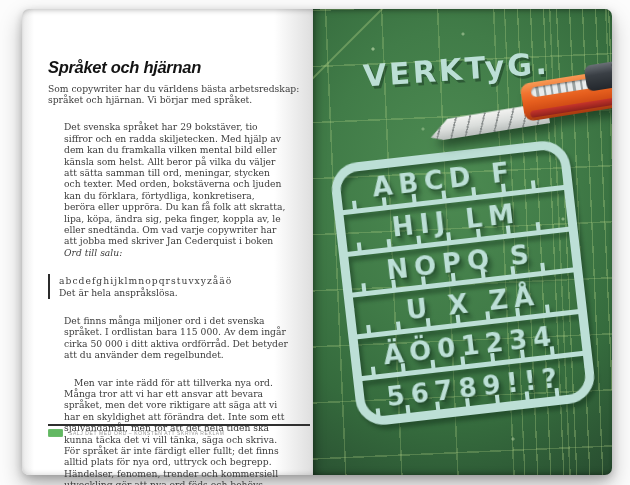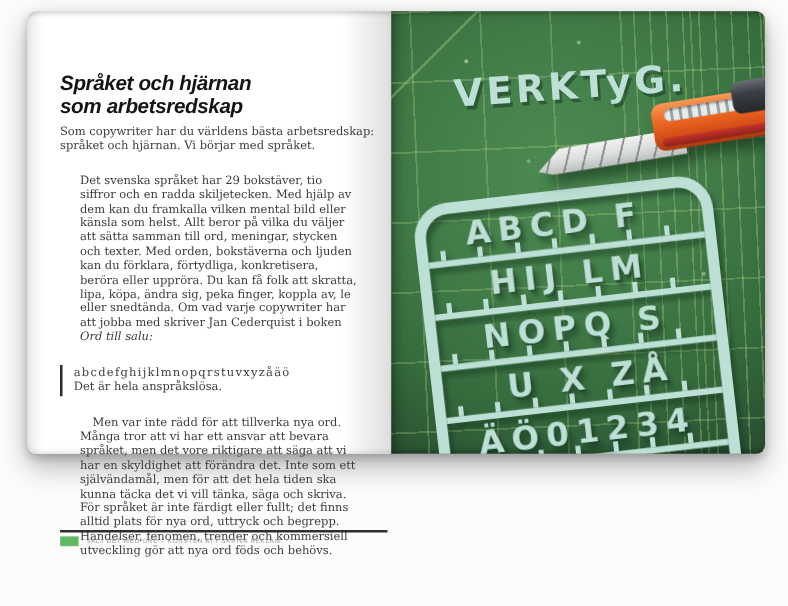--- a/index.html
+++ b/index.html
@@ -1,21 +1,21 @@
 <!DOCTYPE html>
 <html><head>
 <meta charset="utf-8">
 <style>
   html,body{margin:0;padding:0;}
   body{
     width:630px;height:485px;position:relative;overflow:hidden;
     background:#fcfcfc;font-family:"Liberation Sans",sans-serif;
   }
   .book{
-    position:absolute;left:22px;top:9px;width:590px;height:354px;
+    position:absolute;left:22px;top:9px;width:590px;height:466px;
     display:flex;border-radius:7px;
     box-shadow:0 10px 22px rgba(0,0,0,.28),0 3px 8px rgba(0,0,0,.20);
   }
   .page{position:relative;height:100%;}
   .page-left{
     width:291px;border-radius:7px 0 0 7px;
     background:linear-gradient(90deg,#e9e9e9 0px,#ffffff 12px,#ffffff 252px,#dedede 291px);
     box-shadow:inset 0 4px 6px -4px rgba(0,0,0,.35), inset 0 -4px 6px -4px rgba(0,0,0,.18);
   }
   .page-right{
@@ -142,28 +142,28 @@
 </style>
 </head>
 <body>
 
 <div class="book">
 
   <div class="page page-left">
     <div class="lp-content">
       <h1 class="headline">
         <span>Språket och hjärnan</span><br>
-        <span>som arbetsredskap</span>
       </h1>
       <p class="intro">Som copywriter har du världens bästa arbetsredskap: språket och hjärnan. Vi börjar med språket.</p>
       <p class="para"><span>Det svenska språket har 29 bokstäver, tio siffror och en radda skiljetecken. Med hjälp av dem kan du framkalla vilken mental bild eller känsla som helst. Allt beror på vilka du väljer att sätta samman till ord, meningar, stycken och texter. Med orden, bokstäverna och ljuden kan du förklara, förtydliga, konkretisera, beröra eller uppröra. Du kan få folk att skratta, lipa, köpa, ändra sig, peka finger, koppla av, le eller snedtända. Om vad varje copywriter har att jobba med skriver Jan Cederquist i boken </span><i>Ord till salu:</i></p>
       <div class="quote">
         <div class="quote-abc">a b c d e f g h i j k l m n o p q r s t u v x y z å ä ö</div>
         <div>Det är hela anspråkslösa.</div>
       </div>
+      <p class="para">Det finns många miljoner ord i det svenska språket. I ordlistan bara 115 000. Av dem ingår cirka 50 000 i ditt aktiva ordförråd. Det betyder att du använder dem regelbundet.</p>
       <p class="para p-indent">Men var inte rädd för att tillverka nya ord. Många tror att vi har ett ansvar att bevara språket, men det vore riktigare att säga att vi har en skyldighet att förändra det. Inte som ett självändamål, men för att det hela tiden ska kunna täcka det vi vill tänka, säga och skriva. För språket är inte färdigt eller fullt; det finns alltid plats för nya ord, uttryck och begrepp. Händelser, fenomen, trender och kommersiell utveckling gör att nya ord föds och behövs.</p>
     </div>
     <div class="footer-rule"></div>
     <div class="footer-row">
       <span class="footer-badge"></span>
       <span class="footer-text">SÄLJ DET MED ORD – KONSTEN ATT SKRIVA REKLAM</span>
     </div>
   </div>
 
   <div class="page page-right">

